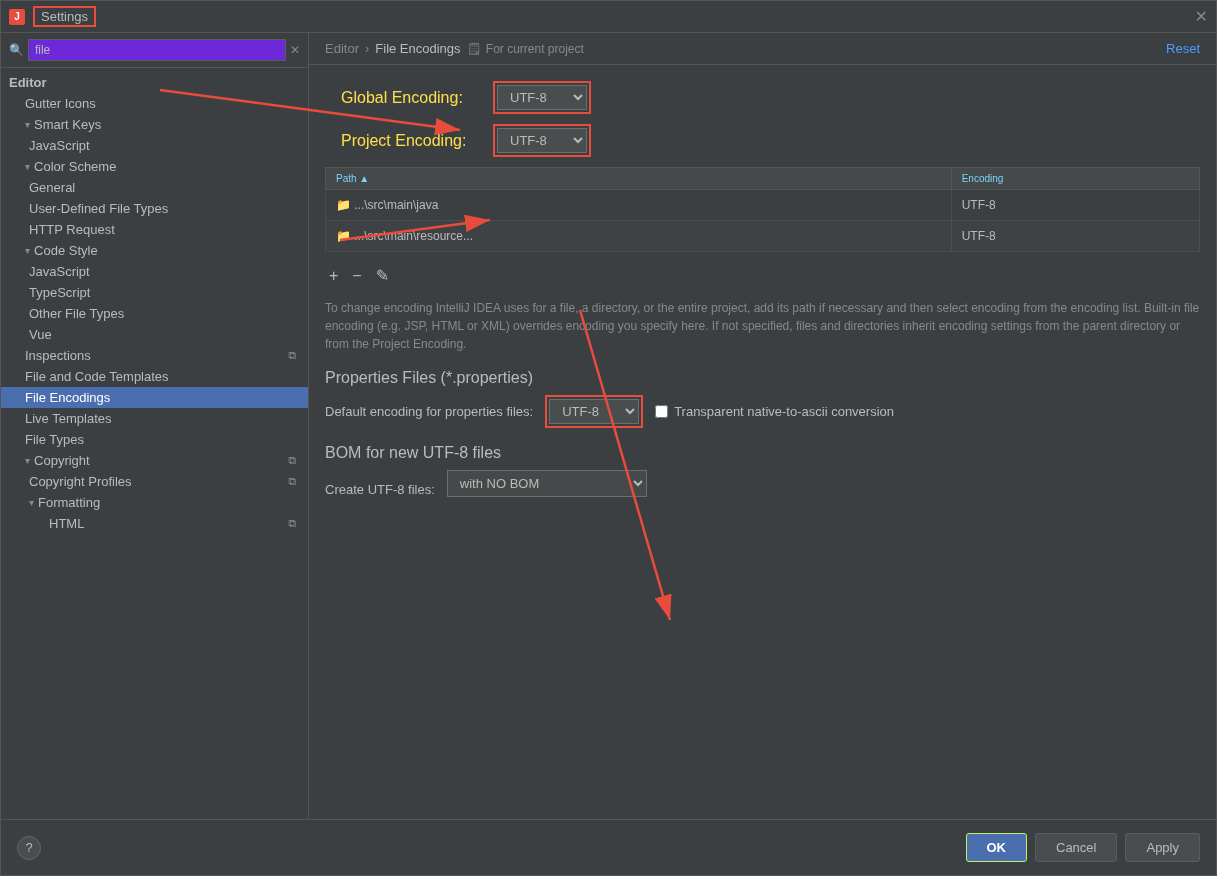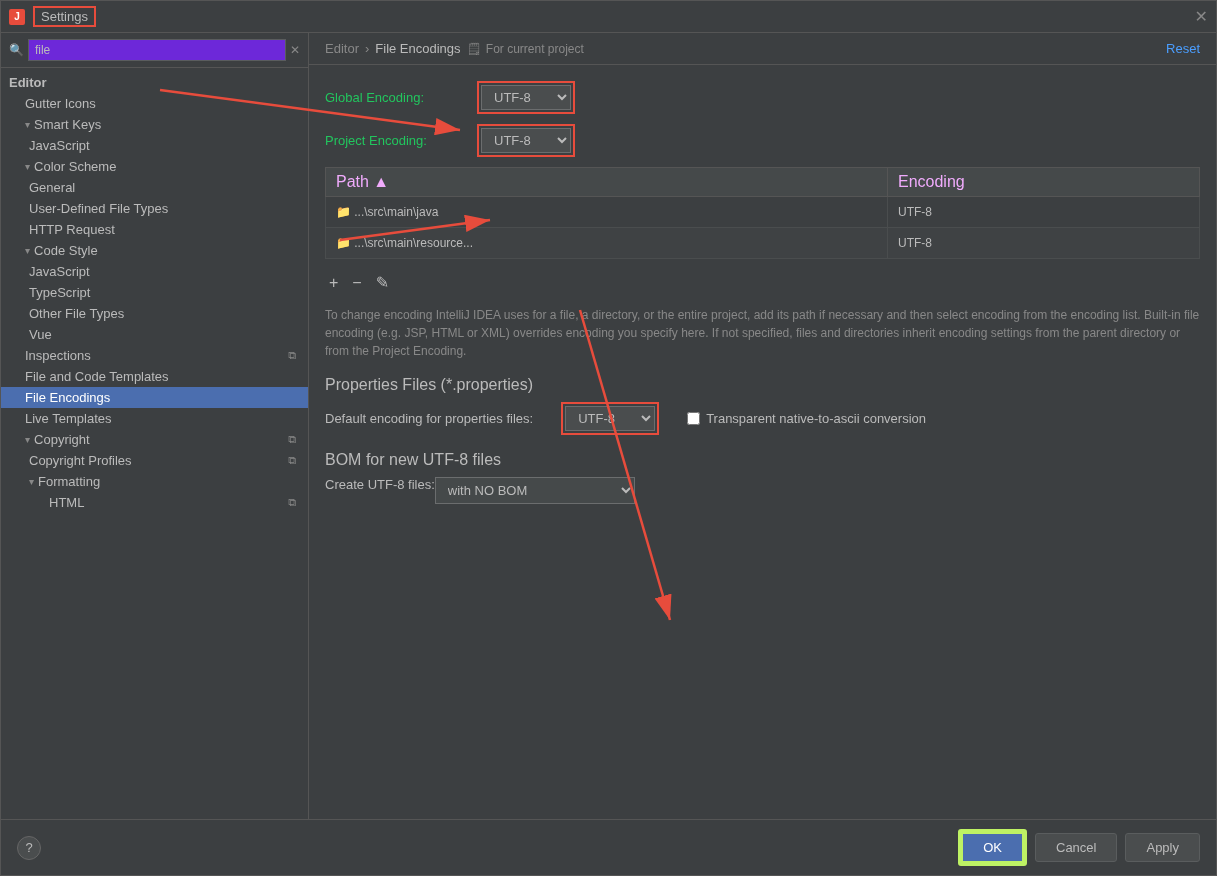--- a/index.html
+++ b/index.html
@@ -166,23 +166,24 @@
       overflow-y: auto;
       padding: 16px;
     }
     .encoding-row {
       display: flex;
       align-items: center;
       margin-bottom: 10px;
       gap: 12px;
     }
     .encoding-label {
-      color: #22c55e;
-      font-size: 13px;
+      color: #fde047;
+      font-size: 16px;
       min-width: 140px;
+      margin-left: 16px;
     }
     .encoding-select-box {
       border: 2px solid #e74c3c;
       padding: 2px;
     }
     .encoding-select {
       background: #4a4d4e;
       border: 1px solid #6b6d6e;
       color: #bbbbbb;
       padding: 3px 8px;
@@ -191,26 +192,26 @@
       min-width: 90px;
     }
     .file-table {
       width: 100%;
       border-collapse: collapse;
       margin-top: 10px;
       margin-bottom: 8px;
     }
     .file-table th {
       background: #45494a;
-      color: #f0abfc;
+      color: #7dd3fc;
       padding: 5px 10px;
       text-align: left;
       border: 1px solid #555;
       font-weight: normal;
-      font-size: 16px;
+      font-size: 10px;
     }
     .file-table td {
       padding: 8px 10px;
       border: 1px solid #4a4d4e;
       color: #bbbbbb;
       font-size: 12px;
     }
     .file-table tr:nth-child(even) {
       background: #3f4244;
     }
@@ -242,21 +243,21 @@
       font-size: 16px;
       margin-bottom: 8px;
       font-weight: 400;
     }
     .properties-section {
       margin-bottom: 16px;
     }
     .properties-row {
       display: flex;
       align-items: center;
-      gap: 28px;
+      gap: 12px;
       margin-bottom: 8px;
     }
     .properties-label {
       color: #bbbbbb;
       font-size: 13px;
     }
     .properties-select-wrap {
       border: 2px solid #e74c3c;
       padding: 2px;
     }
@@ -268,22 +269,22 @@
     .checkbox-input {
       width: 13px;
       height: 13px;
       accent-color: #4b9eff;
     }
     .bom-section {
       margin-bottom: 0;
     }
     .bom-row {
       display: flex;
-      align-items: flex-start;
-      gap: 0;
+      align-items: flex-end;
+      gap: 12px;
       margin-bottom: 8px;
     }
     .bom-label {
       color: #bbbbbb;
       font-size: 13px;
     }
     .bom-select {
       background: #45494a;
       border: 1px solid #6b6d6e;
       color: #bbbbbb;
@@ -312,21 +313,22 @@
     }
     .footer-btn {
       padding: 6px 20px;
       font-size: 13px;
       cursor: pointer;
       border-radius: 3px;
     }
     .footer-btn.ok {
       background: #4b6eaf;
       color: #ffffff;
-      border: 5px solid #bef264;
+      border: 1px solid #bef264;
+      font-weight: bold;
     }
     .footer-btn.cancel {
       background: #4a4d4e;
       color: #bbbbbb;
       border: 1px solid #5a5d5e;
     }
     .footer-btn.apply {
       background: #4a4d4e;
       color: #bbbbbb;
       border: 1px solid #5a5d5e;
@@ -444,20 +446,23 @@
         </div>
 
         <div class="nav-item indent-1 selected">
           <span>File Encodings</span>
         </div>
 
         <div class="nav-item indent-1">
           <span>Live Templates</span>
         </div>
 
+        <div class="nav-item indent-1">
+          <span>File Types</span>
+        </div>
 
         <div class="nav-item indent-1">
           <span class="expand-arrow">▾</span>
           <span>Copyright</span>
           <span class="copy-icon">⧉</span>
         </div>
 
         <div class="nav-item indent-2">
           <span>Copyright Profiles</span>
           <span class="copy-icon">⧉</span>

